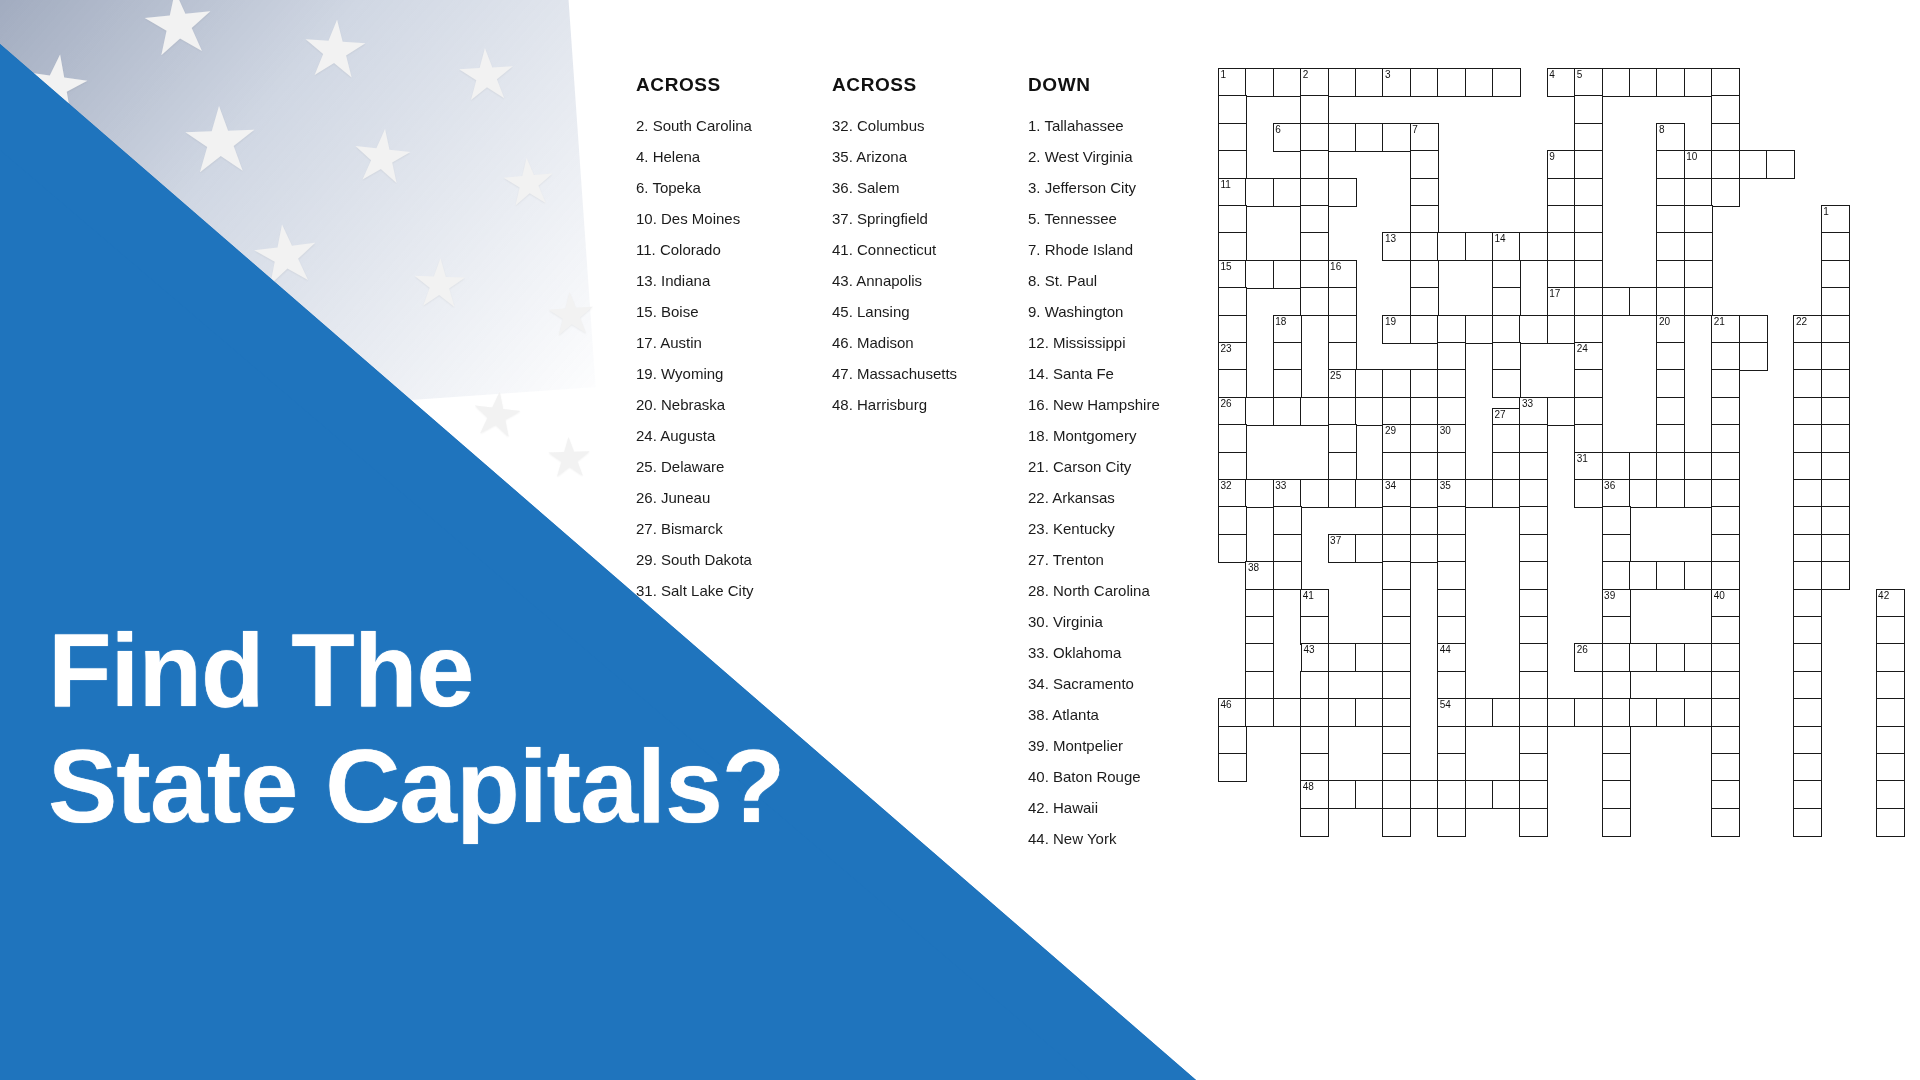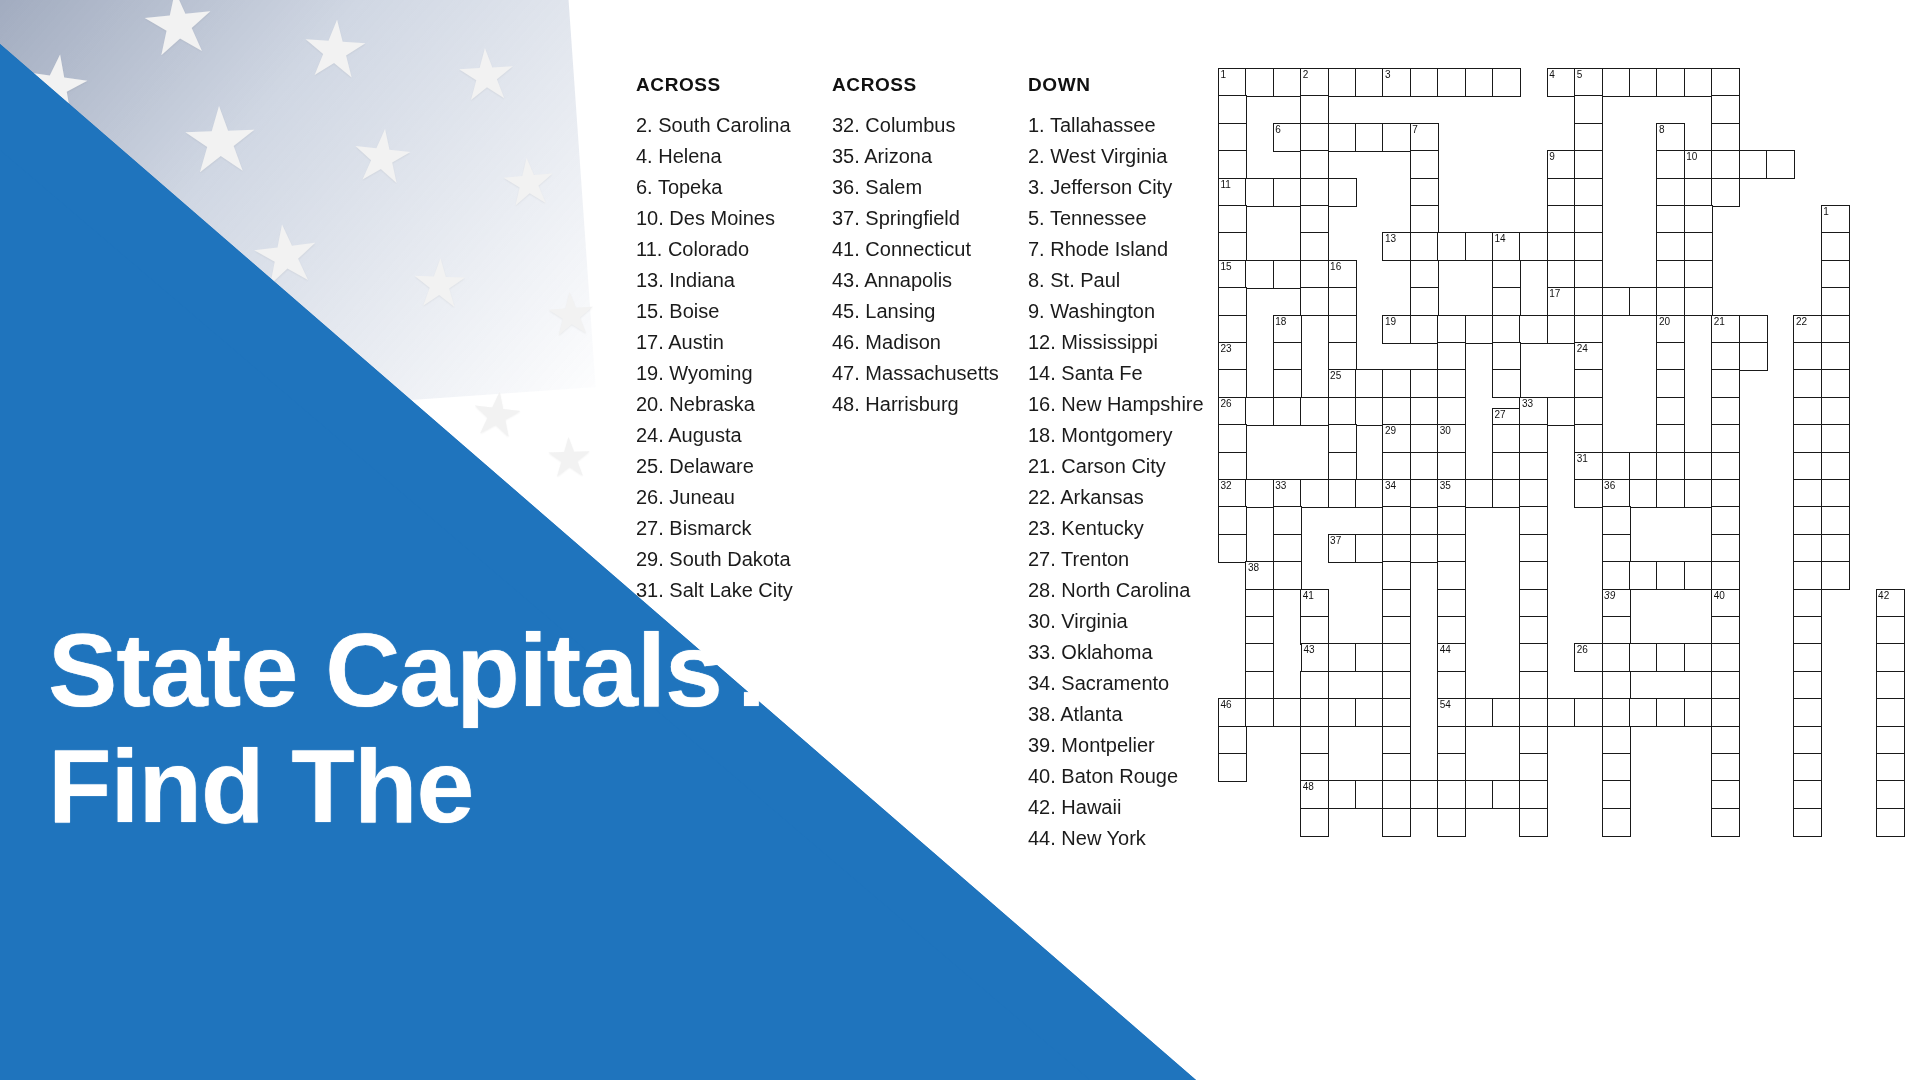--- a/index.html
+++ b/index.html
@@ -99,21 +99,21 @@
   .clue-col { width: 196px; }
   .clue-col.wide { width: 206px; }
   .clue-head {
     font-size: 19px;
     font-weight: 700;
     color: #111111;
     letter-spacing: .6px;
     margin-bottom: 14px;
   }
   .clue-item {
-    font-size: 20px;
+    font-size: 15px;
     color: #1b1b1b;
     line-height: 31px;
     white-space: nowrap;
   }
 
   
   #grid-wrap {
     position: absolute;
     left: 1218px;
     top: 68px;
@@ -170,22 +170,22 @@
 </div>
 
 <div id="blue-wedge">
   <svg width="1500" height="1080" viewBox="0 0 1500 1080" xmlns="http://www.w3.org/2000/svg">
     <polygon points="0,44 1196,1080 0,1080" fill="#1f74bd"></polygon>
     <polygon points="0,44 1196,1080 1090,1080 0,150" fill="#1f74bd"></polygon>
   </svg>
 </div>
 
 <div id="headline">
+  <span class="line">Find The</span>
   <span class="line">State Capitals?</span>
-  <span class="line">Find The</span>
 </div>
 
 <div id="clues">
     <div class="clue-col">
       <div class="clue-head">ACROSS</div>
       <div class="clue-item">2. South Carolina</div>
       <div class="clue-item">4. Helena</div>
       <div class="clue-item">6. Topeka</div>
       <div class="clue-item">10. Des Moines</div>
       <div class="clue-item">11. Colorado</div>
@@ -554,21 +554,21 @@
       <div class="cell" style="left: 493.2px; top: 493.2px;"></div>
       <div class="cell" style="left: 575.4px; top: 493.2px;"></div>
       <div class="cell" style="left: 602.8px; top: 493.2px;"></div>
       <div class="cell" style="left: 27.4px; top: 520.6px;"></div>
       <div class="cell" style="left: 82.2px; top: 520.6px;">
         <span class="num">41</span>
       </div>
       <div class="cell" style="left: 164.4px; top: 520.6px;"></div>
       <div class="cell" style="left: 219.2px; top: 520.6px;"></div>
       <div class="cell" style="left: 301.4px; top: 520.6px;"></div>
-      <div class="cell" style="left: 383.6px; top: 520.6px; font-style: italic;">
+      <div class="cell" style="left: 383.6px; top: 520.6px;">
         <span class="num">39</span>
       </div>
       <div class="cell" style="left: 493.2px; top: 520.6px;">
         <span class="num">40</span>
       </div>
       <div class="cell" style="left: 575.4px; top: 520.6px;"></div>
       <div class="cell" style="left: 657.6px; top: 520.6px;">
         <span class="num">42</span>
       </div>
       <div class="cell" style="left: 27.4px; top: 548px;"></div>

